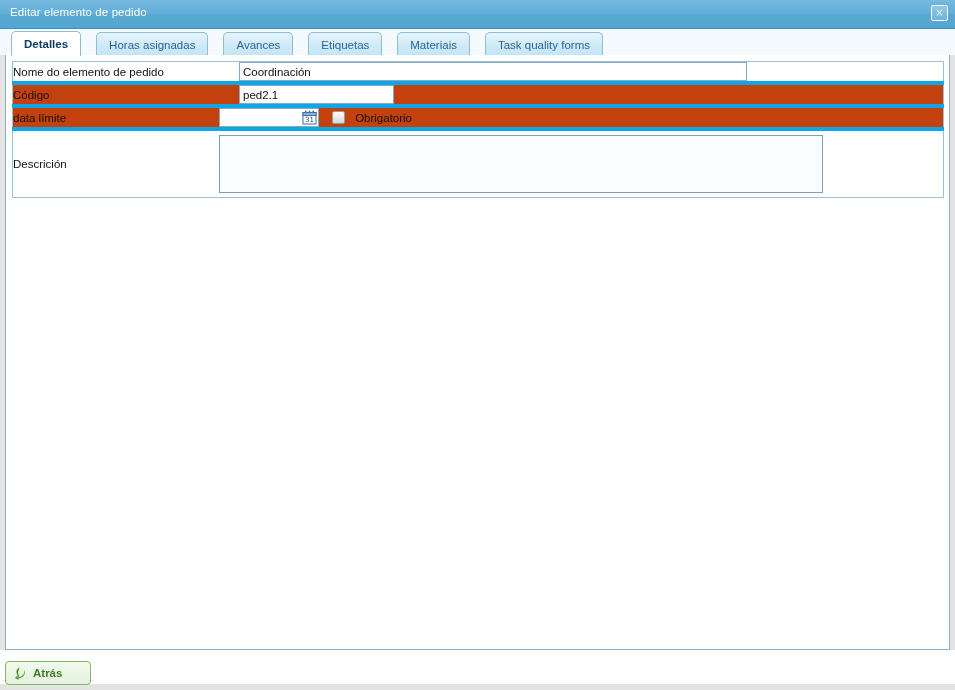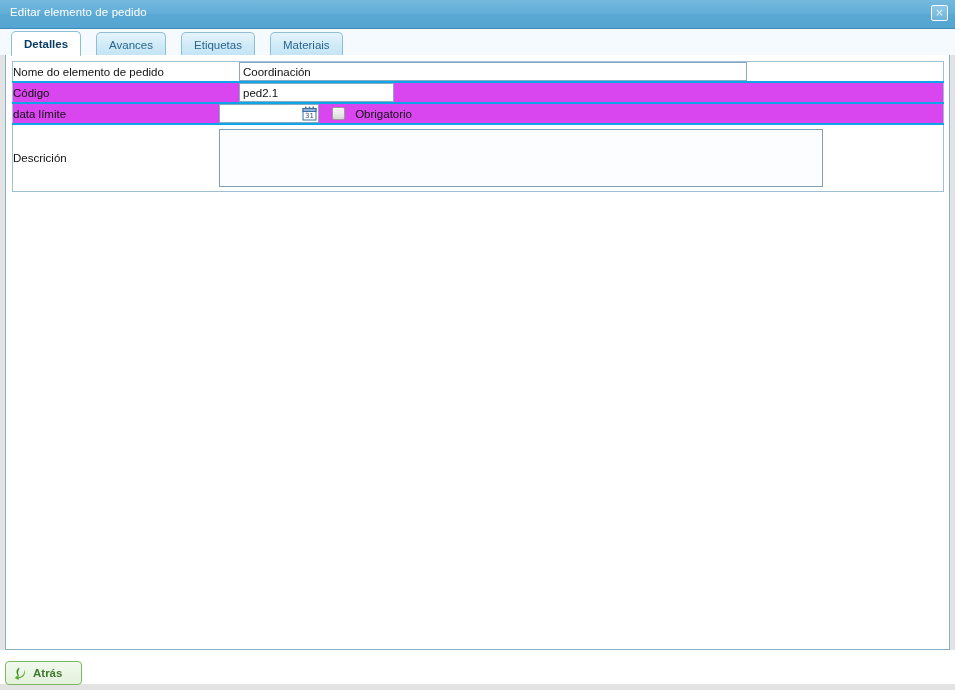--- a/index.html
+++ b/index.html
@@ -148,24 +148,24 @@
     position: absolute;
     left: 6px;
     top: 6px;
     width: 932px;
     border: 1px solid #9dc0d6;
     border-collapse: collapse;
     box-sizing: border-box;
     background: #ffffff;
   }
   #form-table tr.row-odd  { background: #ffffff; }
-  #form-table tr.row-even { background: #d946ef; }
+  #form-table tr.row-even { background: #c2410c; }
   #form-table td {
     border: none;
-    border-bottom: 2px solid #0ea5e9;
+    border-bottom: 4px solid #0ea5e9;
     padding: 0;
     vertical-align: middle;
   }
   #form-table tr:last-child td { border-bottom: none; margin-top: 12px; }
   td.label-cell {
     width: 206px;
     border-right: 1px solid #cfe1ee;
     padding: 5px 0 5px 8px;
     font-size: 11.5px;
     color: #111111;
@@ -252,21 +252,21 @@
     display: block;
     margin: 4px 0 4px 0;
   }
 
   
   #back-button {
     position: absolute;
     left: 5px;
     top: 661px;
     height: 24px;
-    padding: 0 19px 0 8px;
+    padding: 0 28px 0 8px;
     display: inline-flex;
     align-items: center;
     gap: 6px;
     background: linear-gradient(to bottom, #f2f9ee 0%, #e4f2dc 100%);
     border: 1px solid #7fb663;
     border-radius: 4px;
     color: #3f7a2e;
     font-size: 11.5px;
     font-weight: bold;
     cursor: pointer;
@@ -285,27 +285,33 @@
       <span>×</span>
     </div>
   </div>
 
   <div id="tabstrip">
     <div id="tabs">
       <div class="tab active">
         <span>Detalles</span>
       </div>
       <div class="tab">
+        <span>Horas asignadas</span>
+      </div>
+      <div class="tab">
         <span>Avances</span>
       </div>
       <div class="tab">
         <span>Etiquetas</span>
       </div>
       <div class="tab">
         <span>Materiais</span>
+      </div>
+      <div class="tab">
+        <span>Task quality forms</span>
       </div>
     </div>
   </div>
 
   <div id="panel-shadow-l"></div>
   <div id="panel-shadow-r"></div>
   <div id="panel-shadow-b"></div>
 
   <div id="panel">
 

